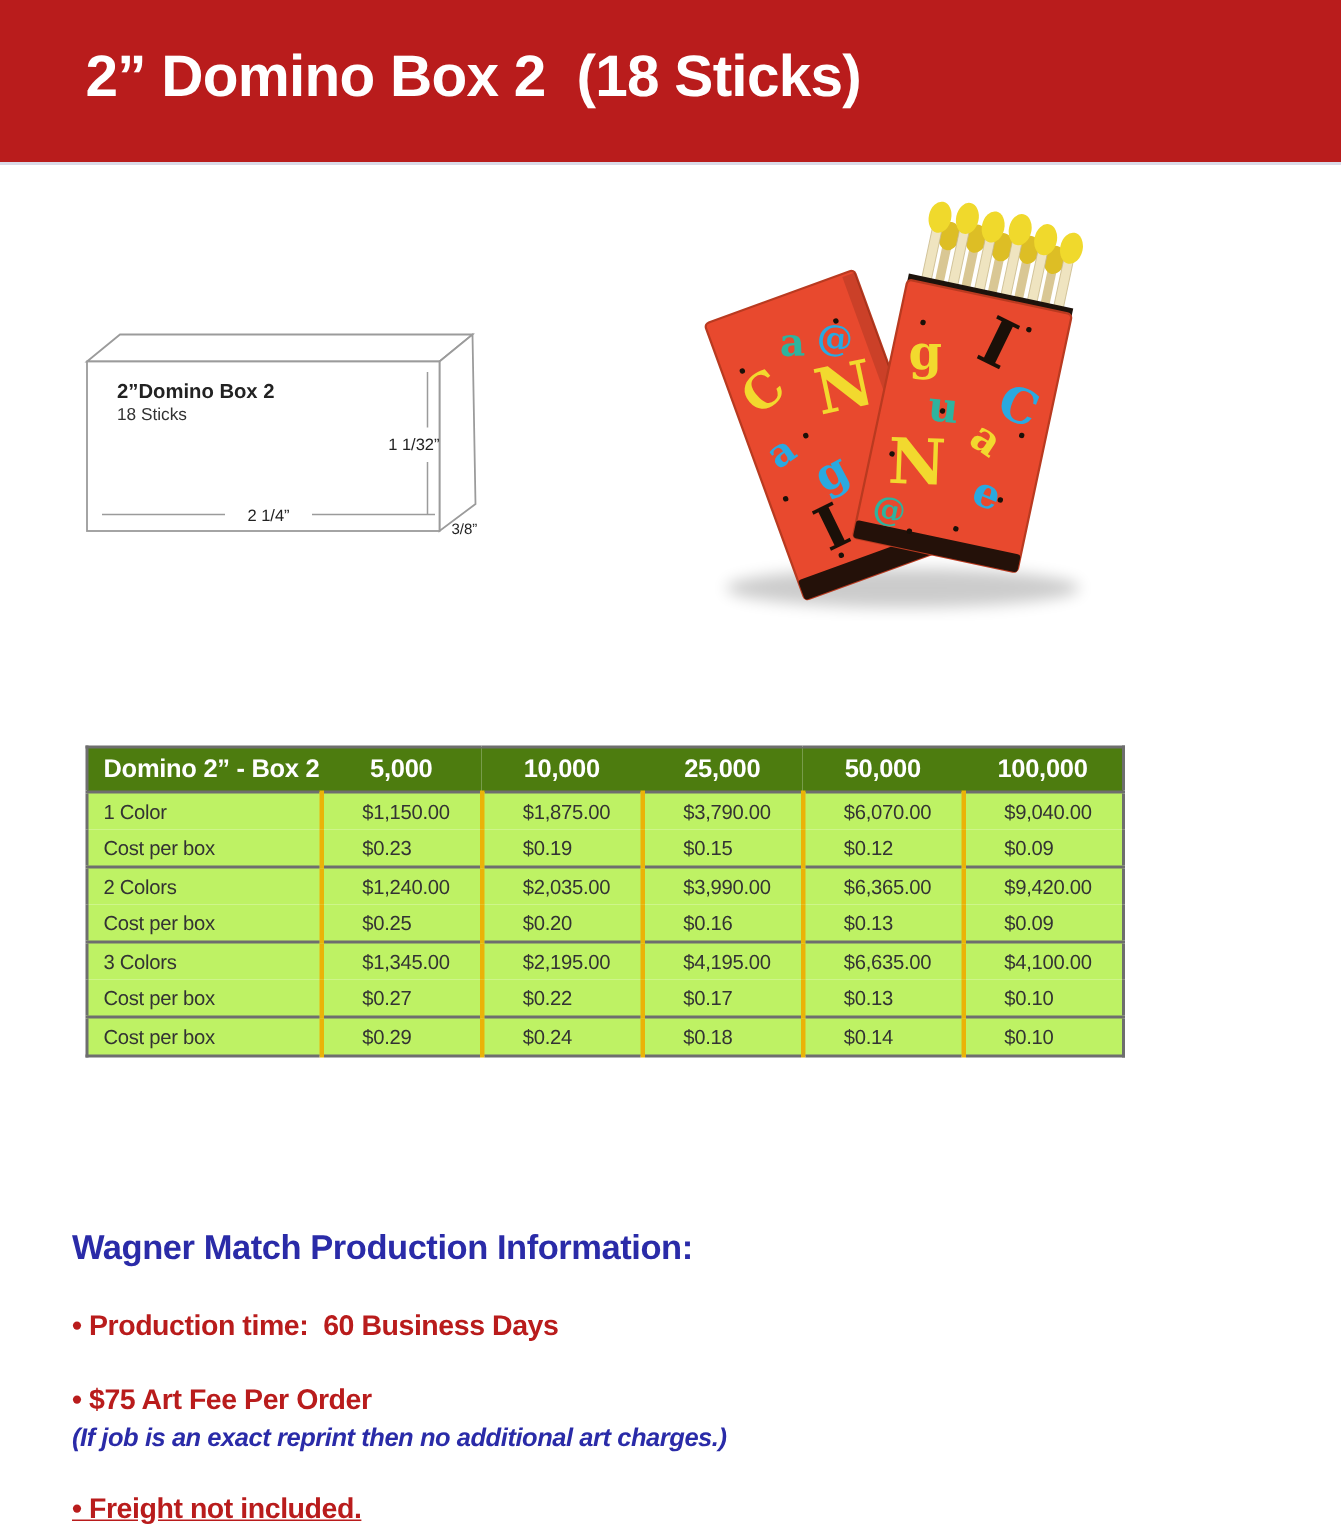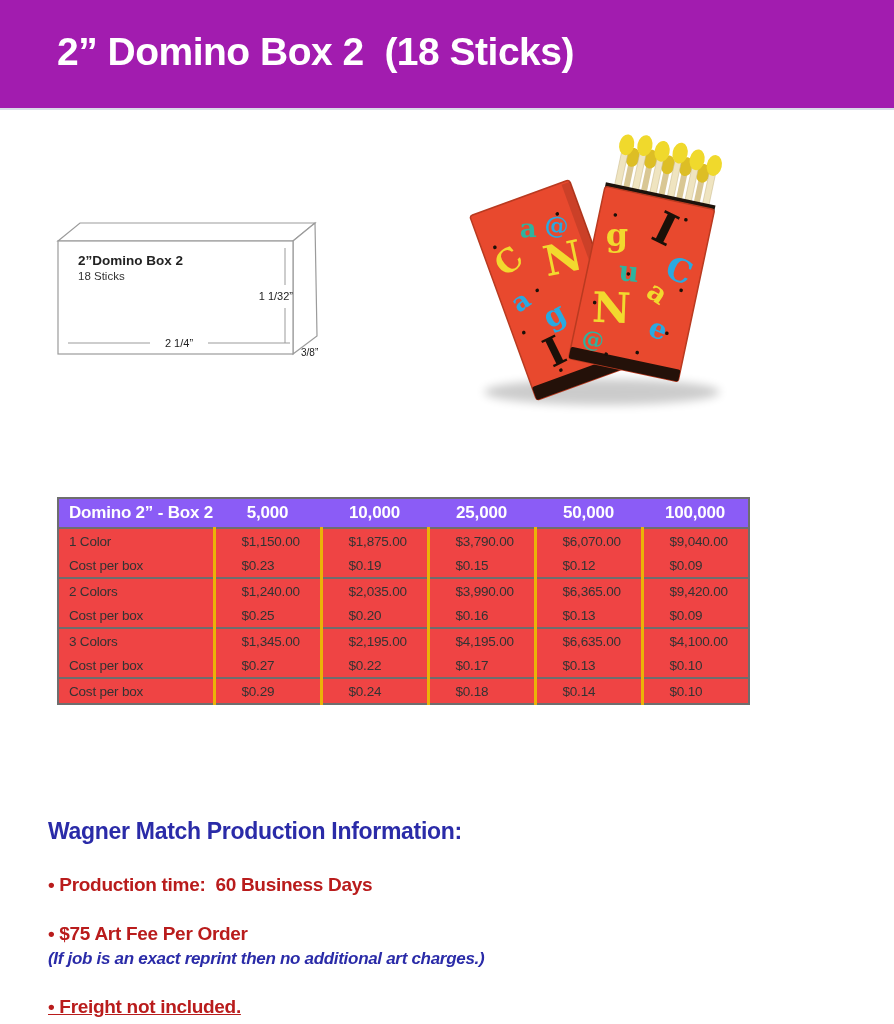--- a/index.html
+++ b/index.html
@@ -4,21 +4,21 @@
 <style>
   html,body{margin:0;padding:0;}
   body{
     width:894px;height:1024px;position:relative;background:#ffffff;
     font-family:"Liberation Sans",sans-serif;overflow:hidden;
   }
 
   
   .banner{
     position:absolute;left:0;top:0;width:894px;height:108px;
-    background:#a21caf;box-shadow:0 2px 0 #d9dbe8;
+    background:#b91c1c;box-shadow:0 2px 0 #d9dbe8;
   }
   .banner .title{
     position:absolute;left:57px;top:50%;transform:translateY(-55%);
     margin:0;color:#ffffff;font-size:39px;font-weight:bold;
     letter-spacing:-0.5px;white-space:pre;
   }
 
   
   .diagram{position:absolute;left:50px;top:213px;}
   .diagram text{font-family:"Liberation Sans",sans-serif;}
@@ -28,28 +28,28 @@
 
   
   table.pricing{
     position:absolute;left:57px;top:497px;
     border-collapse:collapse;table-layout:fixed;
     border:2px solid #6e6e6e;
   }
   table.pricing col.c0{width:156px;}
   table.pricing col.cn{width:107px;}
   table.pricing thead th{
-    background:#8b5cf6;color:#ffffff;font-size:17px;font-weight:bold;
+    background:#4d7c0f;color:#ffffff;font-size:17px;font-weight:bold;
     height:28px;padding:0;text-align:center;letter-spacing:-0.2px;
   }
   table.pricing thead th:first-child{text-align:left;padding-left:10px;}
   table.pricing tbody{border-top:2px solid #6e6e6e;}
   table.pricing tbody td{
     height:24px;padding:0;color:#333333;font-size:13.5px;
-    letter-spacing:-0.2px;background:#ef4444;
+    letter-spacing:-0.2px;background:#bef264;
   }
   table.pricing tbody td:first-child{padding-left:10px;}
   table.pricing tbody td + td{border-left:3px solid #eab308;padding-left:26px;}
 
   
   .info-heading{
     position:absolute;left:48px;top:818px;margin:0;
     color:#2a2ba8;font-size:23px;font-weight:bold;letter-spacing:-0.3px;
   }
   .bullet{

